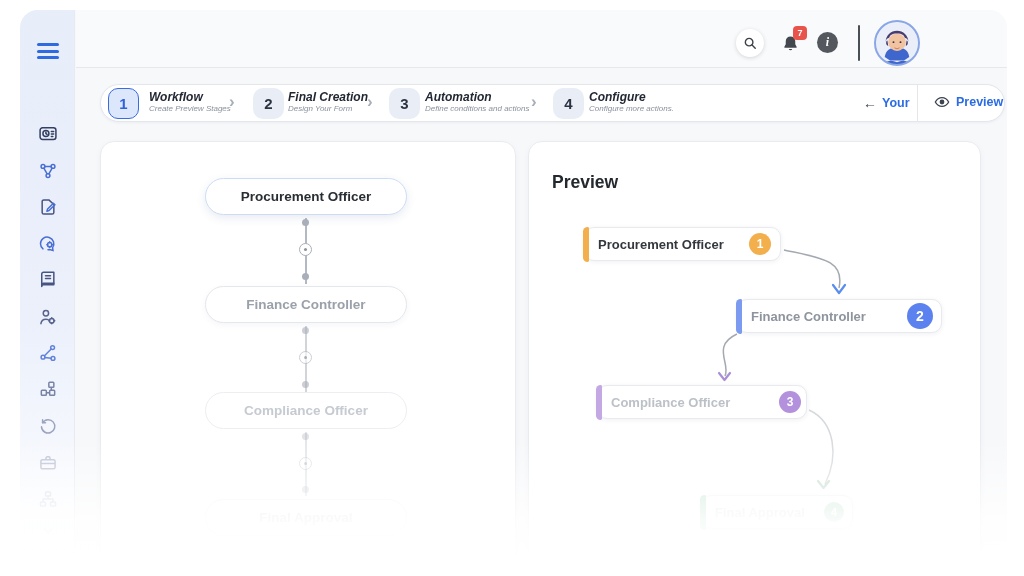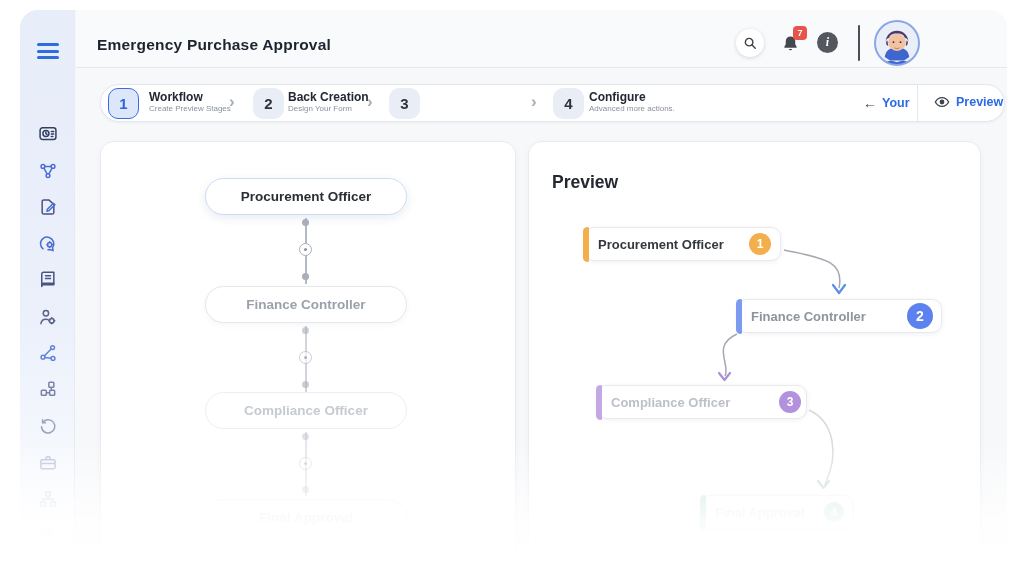--- a/index.html
+++ b/index.html
@@ -26,21 +26,21 @@
   .bell-btn { left:756px; top:19px; color:#43474e; }
   .badge { position:absolute; left:773px; top:16px; min-width:14px; height:14px; background:#e8544b; color:#fff; font-size:9px; font-weight:700; border-radius:4px; display:flex; align-items:center; justify-content:center; padding:0 2px; }
   .info-btn { left:797px; top:22px; width:21px; height:21px; background:#54585e; color:#fff; font-size:12px; font-weight:700; font-family:"Liberation Serif", serif; font-style:italic; }
   .hdr-divider { position:absolute; left:838px; top:15px; width:2px; height:36px; background:#4a4e55; border-radius:2px; }
   .avatar { position:absolute; left:854px; top:10px; width:46px; height:46px; border-radius:50%; border:2px solid #8aa6e6; background:#edf1fa; overflow:hidden; }
 
   
   .stepper { position:absolute; left:80px; top:74px; width:905px; height:38px; background:#fff; border:1px solid #e3e6ea; border-radius:19px; box-shadow:0 1px 3px rgba(20,40,90,.05); }
   .step-badge { position:absolute; top:3px; width:31px; height:31px; border-radius:10px; display:flex; align-items:center; justify-content:center; font-size:15px; font-weight:700; background:#e9edf6; color:#2c3340; }
   .step-badge.active { background:#dce7fb; color:#2f62d8; border:1.5px solid #3b6be0; }
-  .step-text { position:absolute; top:5px; }
+  .step-text { position:absolute; top:5px;font-style:italic; }
   .step-label { font-size:12px; font-weight:700; color:#222733; line-height:14px; }
   .step-sub { font-size:8px; color:#8a919c; line-height:10px; }
   .step-chev { position:absolute; top:7px; font-size:17px; font-weight:700; color:#a7aeb8; }
   .back-link { position:absolute; left:762px; top:10px; font-size:12.5px; color:#2b6be4; font-weight:600; cursor:pointer; display:flex; align-items:center; gap:5px; }
   .back-arrow { color:#3d4450; font-size:14px; font-weight:400; }
   .step-vdiv { position:absolute; left:816px; top:0; width:1px; height:36px; background:#e3e6ea; }
   .preview-btn { position:absolute; left:833px; top:9px; font-size:12.5px; color:#2b6be4; font-weight:600; cursor:pointer; display:flex; align-items:center; gap:6px; }
   .eye-ic { color:#3d4450; display:flex; }
 
   
@@ -171,21 +171,20 @@
           </svg>
       </div>
       <div class="side-icon" style="top:511px; opacity:.1">
         <svg viewBox="0 0 24 24" fill="none" stroke="currentColor" stroke-width="2" stroke-linecap="round">
             <path d="M8 10l4 4 4-4"></path>
           </svg>
       </div>
     </div>
 
     <div class="main-header"></div>
-    <div class="page-title">Emergency Purchase Approval</div>
     <div class="icon-btn search-btn">
       <svg width="14" height="14" viewBox="0 0 24 24" fill="none" stroke="currentColor" stroke-width="2.4" stroke-linecap="round">
           <circle cx="10.5" cy="10.5" r="6.5"></circle>
           <path d="M15.5 15.5L21 21"></path>
         </svg>
     </div>
     <div class="icon-btn bell-btn">
       <svg width="19" height="19" viewBox="0 0 24 24" fill="currentColor">
           <path d="M12 3a6 6 0 0 0-6 6v4l-1.7 3a1 1 0 0 0 .9 1.5h13.6a1 1 0 0 0 .9-1.5L18 13V9a6 6 0 0 0-6-6zM9.8 19a2.3 2.3 0 0 0 4.4 0z"></path>
         </svg>
@@ -210,32 +209,36 @@
     <div class="stepper">
       <div class="step-badge active" style="left:7px">1</div>
       <div class="step-text" style="left:48px">
         <div class="step-label">Workflow</div>
         <div class="step-sub">Create Preview Stages</div>
       </div>
       <div class="step-chev" style="left:128px">›</div>
 
       <div class="step-badge" style="left:152px">2</div>
       <div class="step-text" style="left:187px">
-        <div class="step-label">Back Creation</div>
+        <div class="step-label">Final Creation</div>
         <div class="step-sub">Design Your Form</div>
       </div>
       <div class="step-chev" style="left:266px">›</div>
 
       <div class="step-badge" style="left:288px">3</div>
+      <div class="step-text" style="left:324px">
+        <div class="step-label">Automation</div>
+        <div class="step-sub">Define conditions and actions</div>
+      </div>
       <div class="step-chev" style="left:430px">›</div>
 
       <div class="step-badge" style="left:452px">4</div>
       <div class="step-text" style="left:488px">
         <div class="step-label">Configure</div>
-        <div class="step-sub">Advanced more actions.</div>
+        <div class="step-sub">Configure more actions.</div>
       </div>
 
       <div class="back-link">
         <span class="back-arrow">←</span>
         <span>Your</span>
       </div>
       <div class="step-vdiv"></div>
       <div class="preview-btn">
         <span class="eye-ic">
           <svg width="16" height="16" viewBox="0 0 24 24" fill="none" stroke="currentColor" stroke-width="2">

